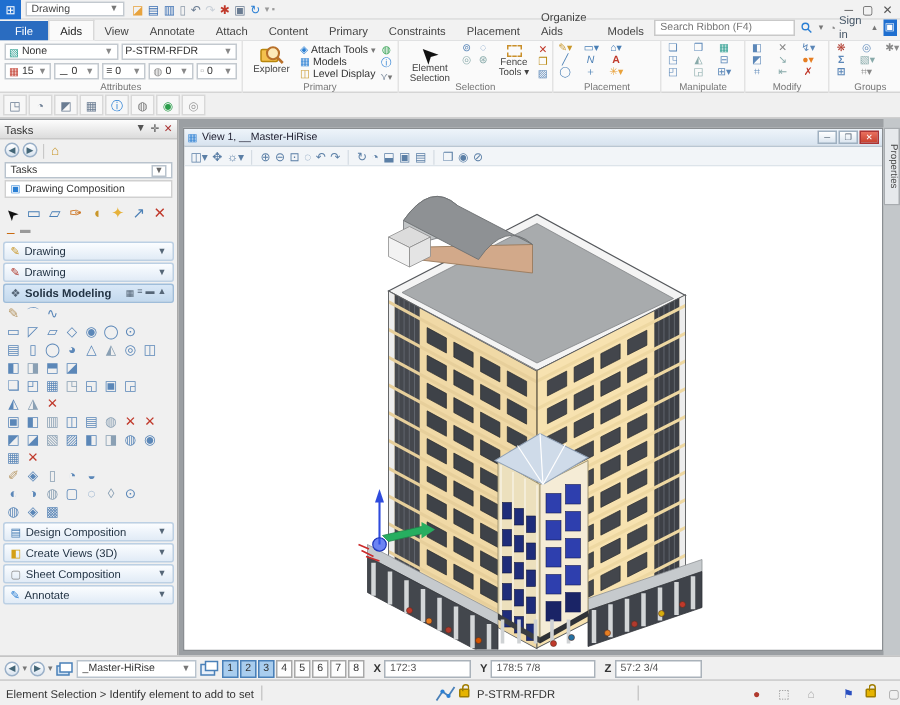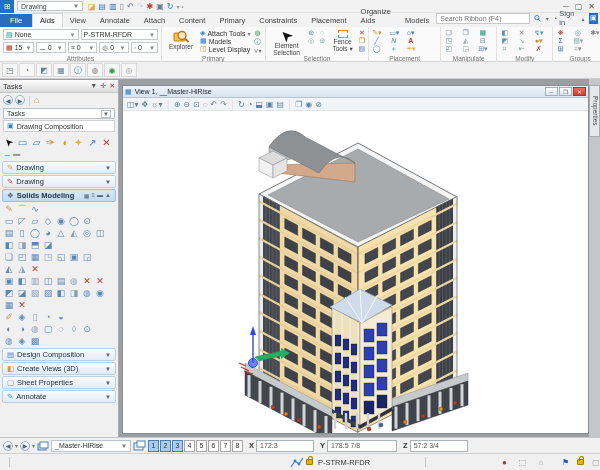--- a/index.html
+++ b/index.html
@@ -493,21 +493,21 @@
           <span>Design Composition</span>
           <span class="car">▼</span>
         </div>
       <div class="sect">
           <span style="color:#d4a017">◧</span>
           <span>Create Views (3D)</span>
           <span class="car">▼</span>
         </div>
       <div class="sect">
           <span style="color:#888">▢</span>
-          <span>Sheet Properties</span>
+          <span>Sheet Composition</span>
           <span class="car">▼</span>
         </div>
       <div class="sect">
           <span style="color:#2a7fd4">✎</span>
           <span>Annotate</span>
           <span class="car">▼</span>
         </div>
     </div>
 
     <div class="viewwin">
@@ -788,20 +788,21 @@
         <b>Y</b>
         <div class="cfield" style="width:70px">178:5 7/8</div>
       </div>
     <div class="coord">
         <b>Z</b>
         <div class="cfield" style="width:58px">57:2 3/4</div>
       </div>
   </div>
 
   <div class="statusbar">
+    <span>Element Selection &gt; Identify element to add to set</span>
     <div class="sep"></div>
     <div style="position:absolute;left:290px;display:flex;align-items:center">
       <svg width="14" height="11" viewBox="0 0 14 11">
           <polyline points="1,10 5,4 9,7 13,1" fill="none" stroke="#4a80b8" stroke-width="1.2"></polyline>
           <circle cx="5" cy="4" r="1.4" fill="#2a7fd4"></circle>
           <circle cx="9" cy="7" r="1.4" fill="#2a7fd4"></circle>
         </svg>
       <span class="lock"></span>
       <span style="margin-left:3px">P-STRM-RFDR</span>
     </div>

